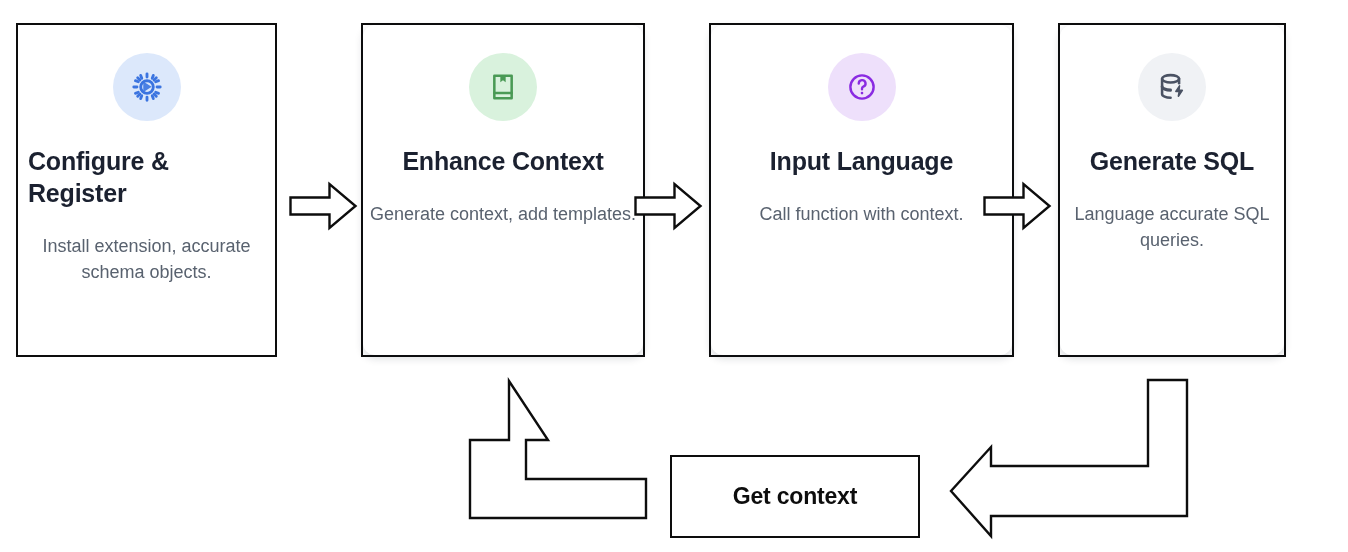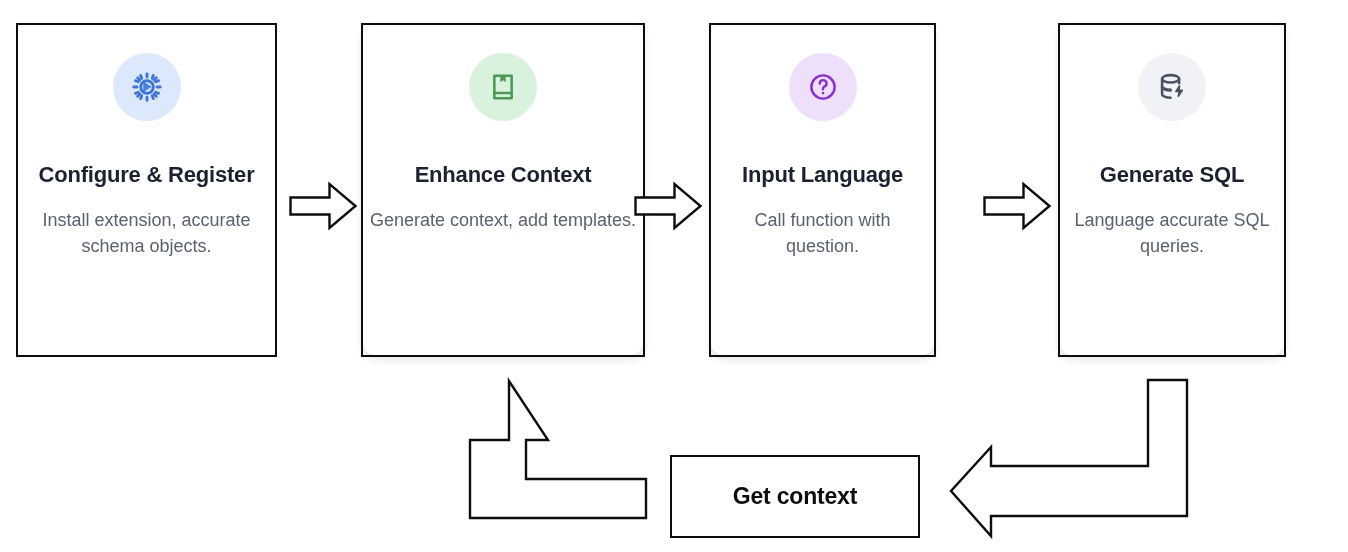--- a/index.html
+++ b/index.html
@@ -44,36 +44,36 @@
   .icon-circle {
     width: 68px;
     height: 68px;
     border-radius: 50%;
     display: flex;
     align-items: center;
     justify-content: center;
     flex: none;
   }
   .card-title {
-    font-size: 22px;
+    font-size: 25px;
     font-weight: bold;
     color: #1b2130;
     text-align: left;
     line-height: 1.28;
     letter-spacing: -0.2px;
-    margin-top: 40px;
+    margin-top: 24px;
     padding: 0 10px;
   }
   .card-desc {
     font-size: 18px;
     font-weight: normal;
     color: #59626f;
     text-align: center;
     line-height: 1.45;
-    margin-top: 18px;
+    margin-top: 24px;
     padding: 0 6px;
   }
 
   
   .connector {
     position: absolute;
   }
   .connector svg {
     display: block;
     overflow: visible;
@@ -143,31 +143,31 @@
       <div class="card-desc">Generate context, add templates.</div>
     </div>
   </div>
 
   <div class="connector" style="left:634px; top:182px;">
     <svg width="68" height="48" viewBox="0 0 68 48">
       <path class="flow-shape" d="M1.5 15.5 H40.5 V2 L66.5 24 L40.5 46 V32.5 H1.5 Z"></path>
     </svg>
   </div>
 
-  <div class="card-frame" style="left:709px; top:23px; width:227px; height:334px;">
+  <div class="card-frame" style="left:709px; top:23px; width:305px; height:334px;">
     <div class="card-inner rounded">
       <div class="icon-circle" style="background:#eee0fb;">
         <svg width="34" height="34" viewBox="0 0 24 24" fill="none" stroke="#8a2be2" stroke-width="1.7" stroke-linecap="round" stroke-linejoin="round">
           <circle cx="12" cy="12" r="8.2"></circle>
           <path d="M9.7 9.5a2.4 2.4 0 1 1 3.2 2.3c-.6.25-.9.8-.9 1.5v.3"></path>
           <circle cx="12" cy="16.3" r="0.95" fill="#8a2be2" stroke="none"></circle>
         </svg>
       </div>
       <div class="card-title">Input Language</div>
-      <div class="card-desc">Call function with question.</div>
+      <div class="card-desc">Call function with context.</div>
     </div>
   </div>
 
   <div class="connector" style="left:983px; top:182px;">
     <svg width="68" height="48" viewBox="0 0 68 48">
       <path class="flow-shape" d="M1.5 15.5 H40.5 V2 L66.5 24 L40.5 46 V32.5 H1.5 Z"></path>
     </svg>
   </div>
 
   <div class="card-frame" style="left:1058px; top:23px; width:228px; height:334px;">

